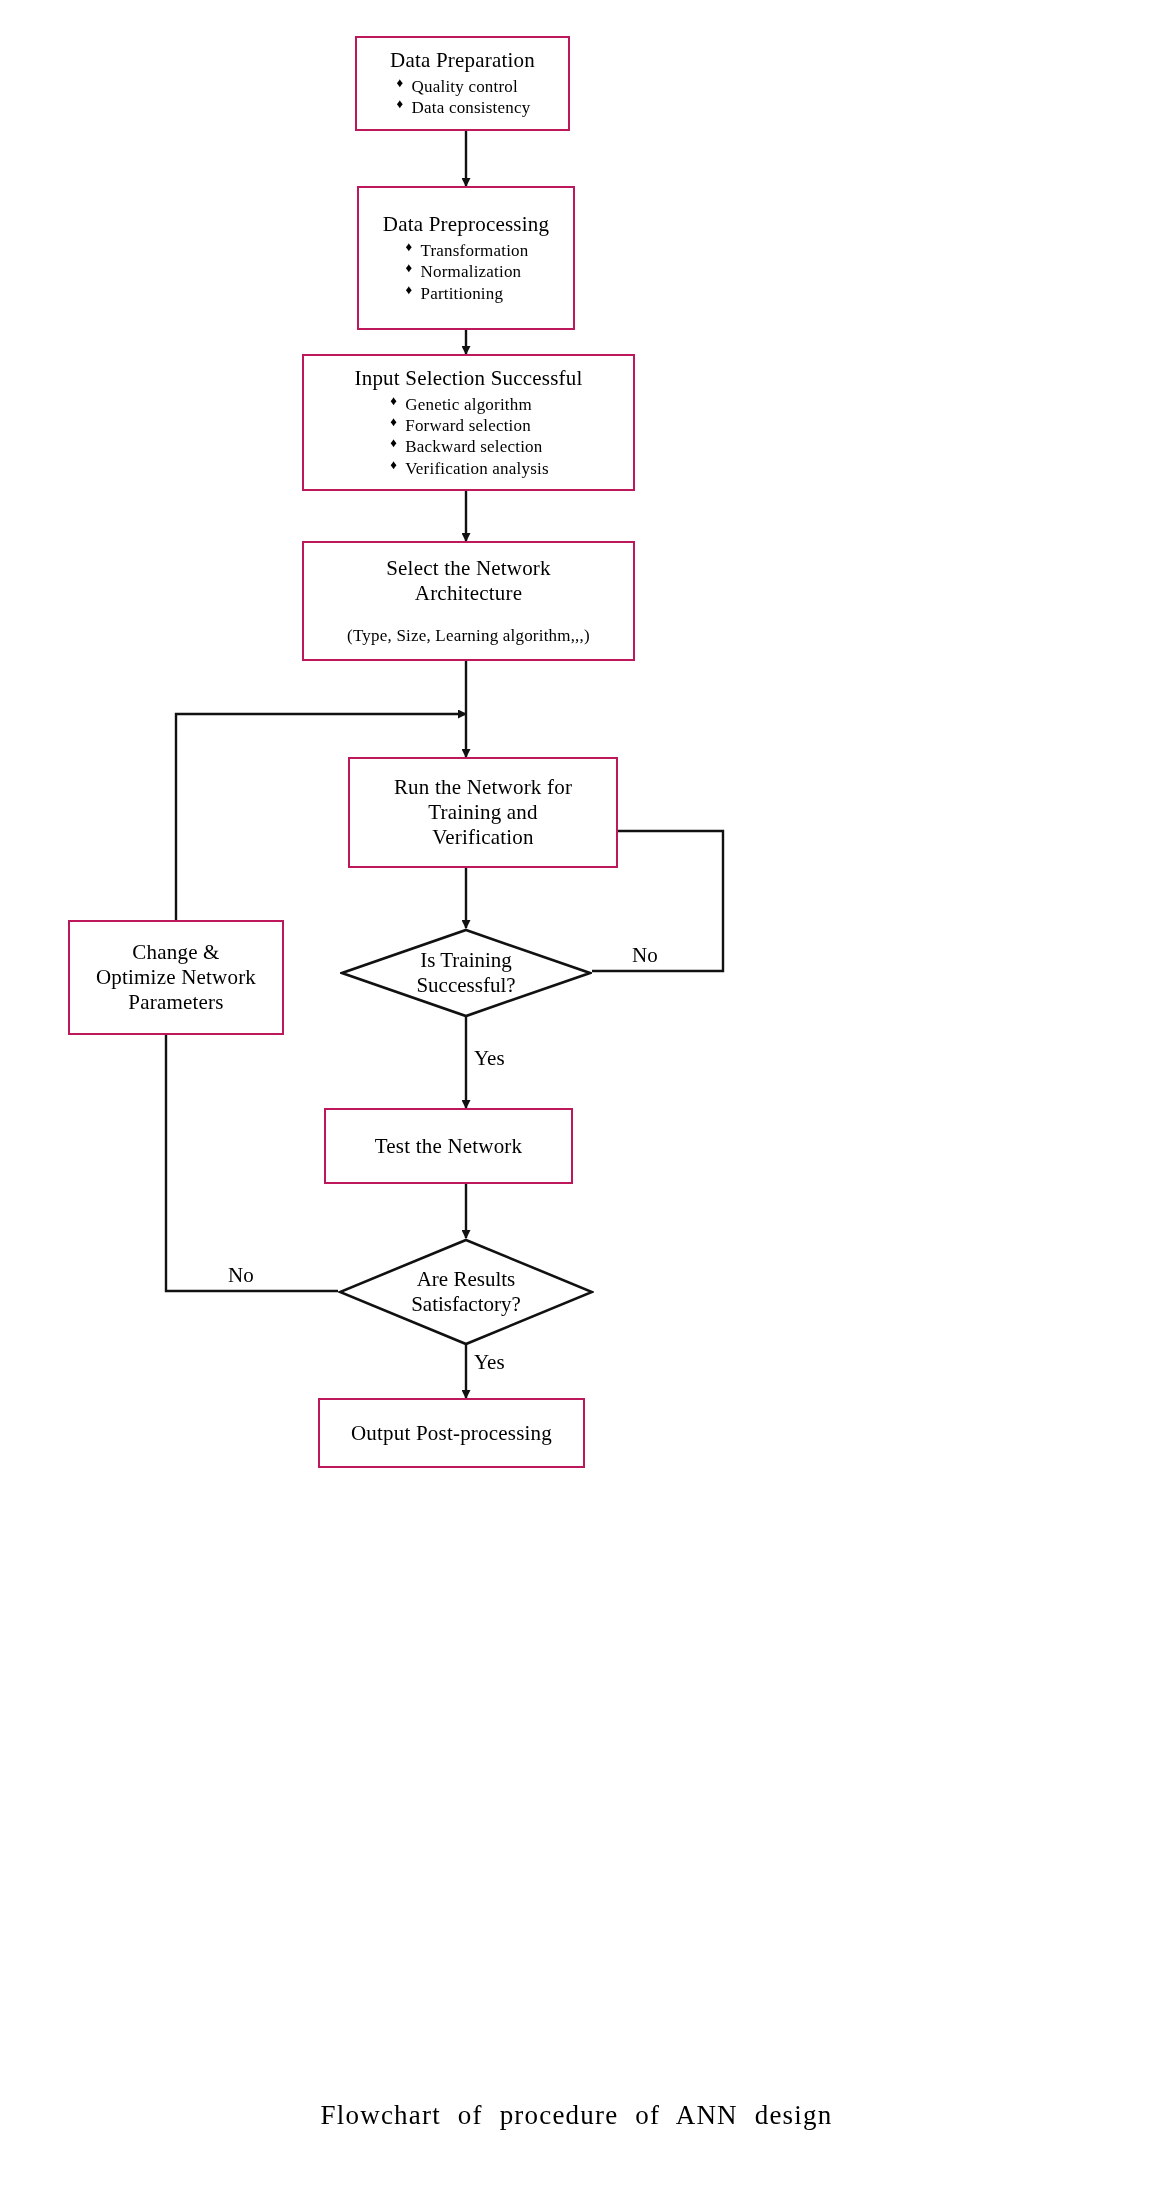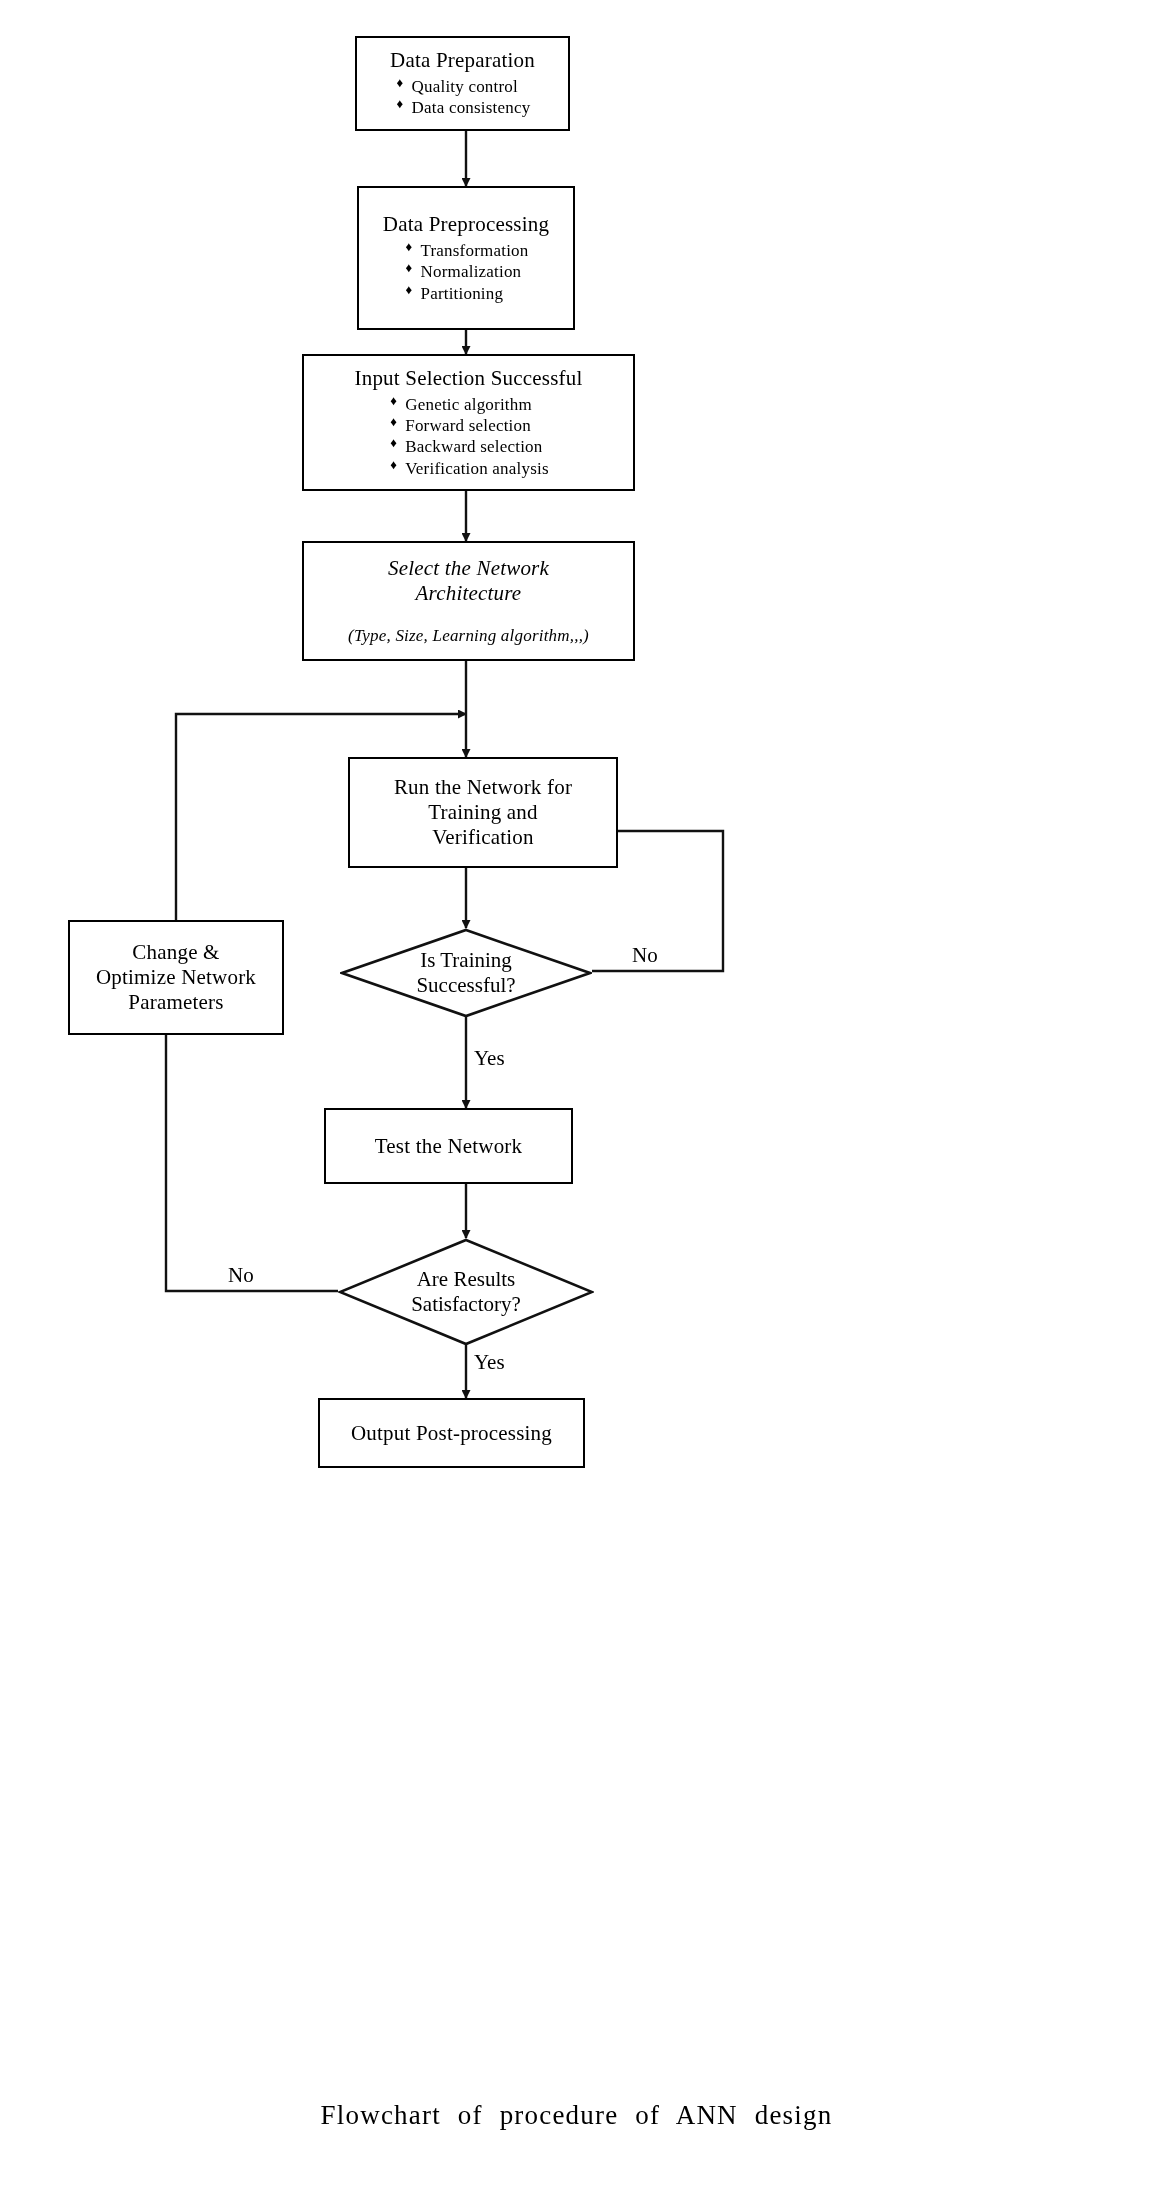--- a/index.html
+++ b/index.html
@@ -28,21 +28,21 @@
     position: absolute;
     left: 0; top: 0;
     width: 1153px;
     height: 2208px;
   }
 
   
   .node {
     position: absolute;
     box-sizing: border-box;
-    border: 2px solid #000000;
+    border: 2px solid #be185d;
     background: #ffffff;
     text-align: center;
     display: flex;
     flex-direction: column;
     justify-content: center;
     align-items: center;
     letter-spacing: .2px;
   }
   .node .title {
     font-size: 21px;
@@ -186,21 +186,21 @@
   <div class="node" style="left:302px; top:354px; width:333px; height:137px;">
     <div class="title">Input Selection Successful</div>
     <ul class="bullets">
       <li>Genetic algorithm</li>
       <li>Forward selection</li>
       <li>Backward selection</li>
       <li>Verification analysis</li>
     </ul>
   </div>
 
-  <div class="node" style="left:302px; top:541px; width:333px; height:120px;font-style:italic;">
+  <div class="node" style="left:302px; top:541px; width:333px; height:120px;">
     <div class="title">Select the Network
 Architecture</div>
     <div class="subtitle">(Type, Size, Learning algorithm,,,)</div>
   </div>
 
   <div class="node" style="left:320px; top:757px; width:270px; height:111px;margin-left:28px;">
     <div class="title">Run the Network for
 Training and
 Verification</div>
   </div>

